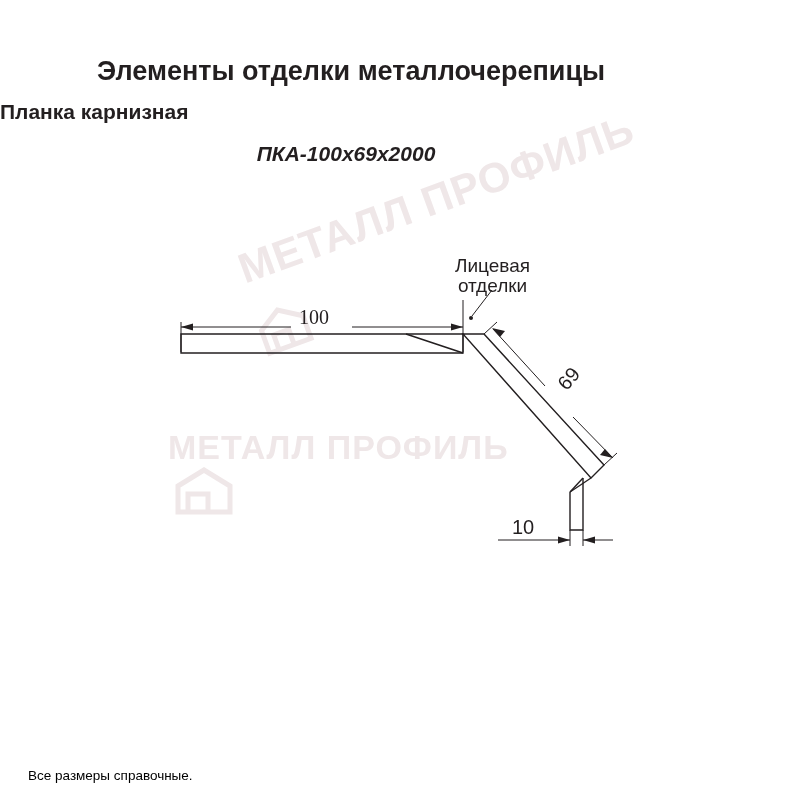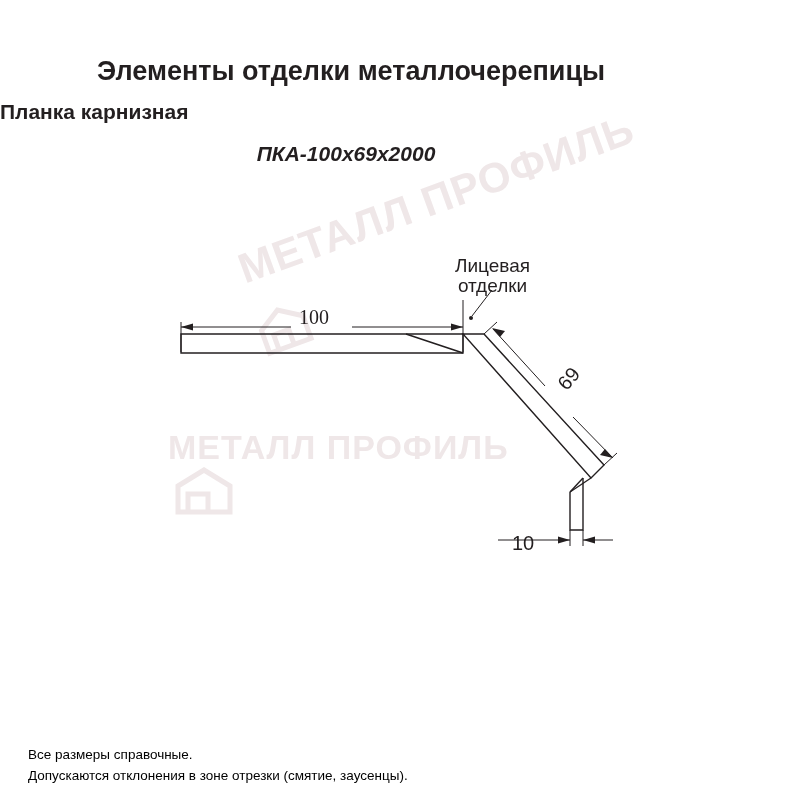--- a/index.html
+++ b/index.html
@@ -102,21 +102,21 @@
     pointer-events: none;
   }
   .dim-label {
     position: absolute;
     font-size: 20px;
     color: #231f20;
     font-family: "Liberation Sans", sans-serif;
   }
   .lbl-100 { left: 299px; top: 306px; font-family: Liberation Serif, serif; }
   .lbl-69  { left: 553px; top: 380px; transform: rotate(-50deg); transform-origin: left top; }
-  .lbl-10  { left: 512px; top: 532px; text-align: center; }
+  .lbl-10  { left: 512px; top: 516px; text-align: center; }
   .face-label {
     position: absolute;
     left: 455px;
     top: 256px;
     font-size: 19px;
     line-height: 20px;
     color: #231f20;
     text-align: center;
   }
 </style>
@@ -204,16 +204,15 @@
   <div class="dim-label lbl-69">69</div>
   <div class="dim-label lbl-10">10</div>
 
   <div class="face-label">
     <div>Лицевая</div>
     <div>отделки</div>
   </div>
 
   <div class="footnotes">
     <div>Все размеры справочные.</div>
-    <div>Допускаются отклонения в зоне отрезки (смятие, заусенцы).</div>
   </div>
 
 </div>
 
 </body></html>

